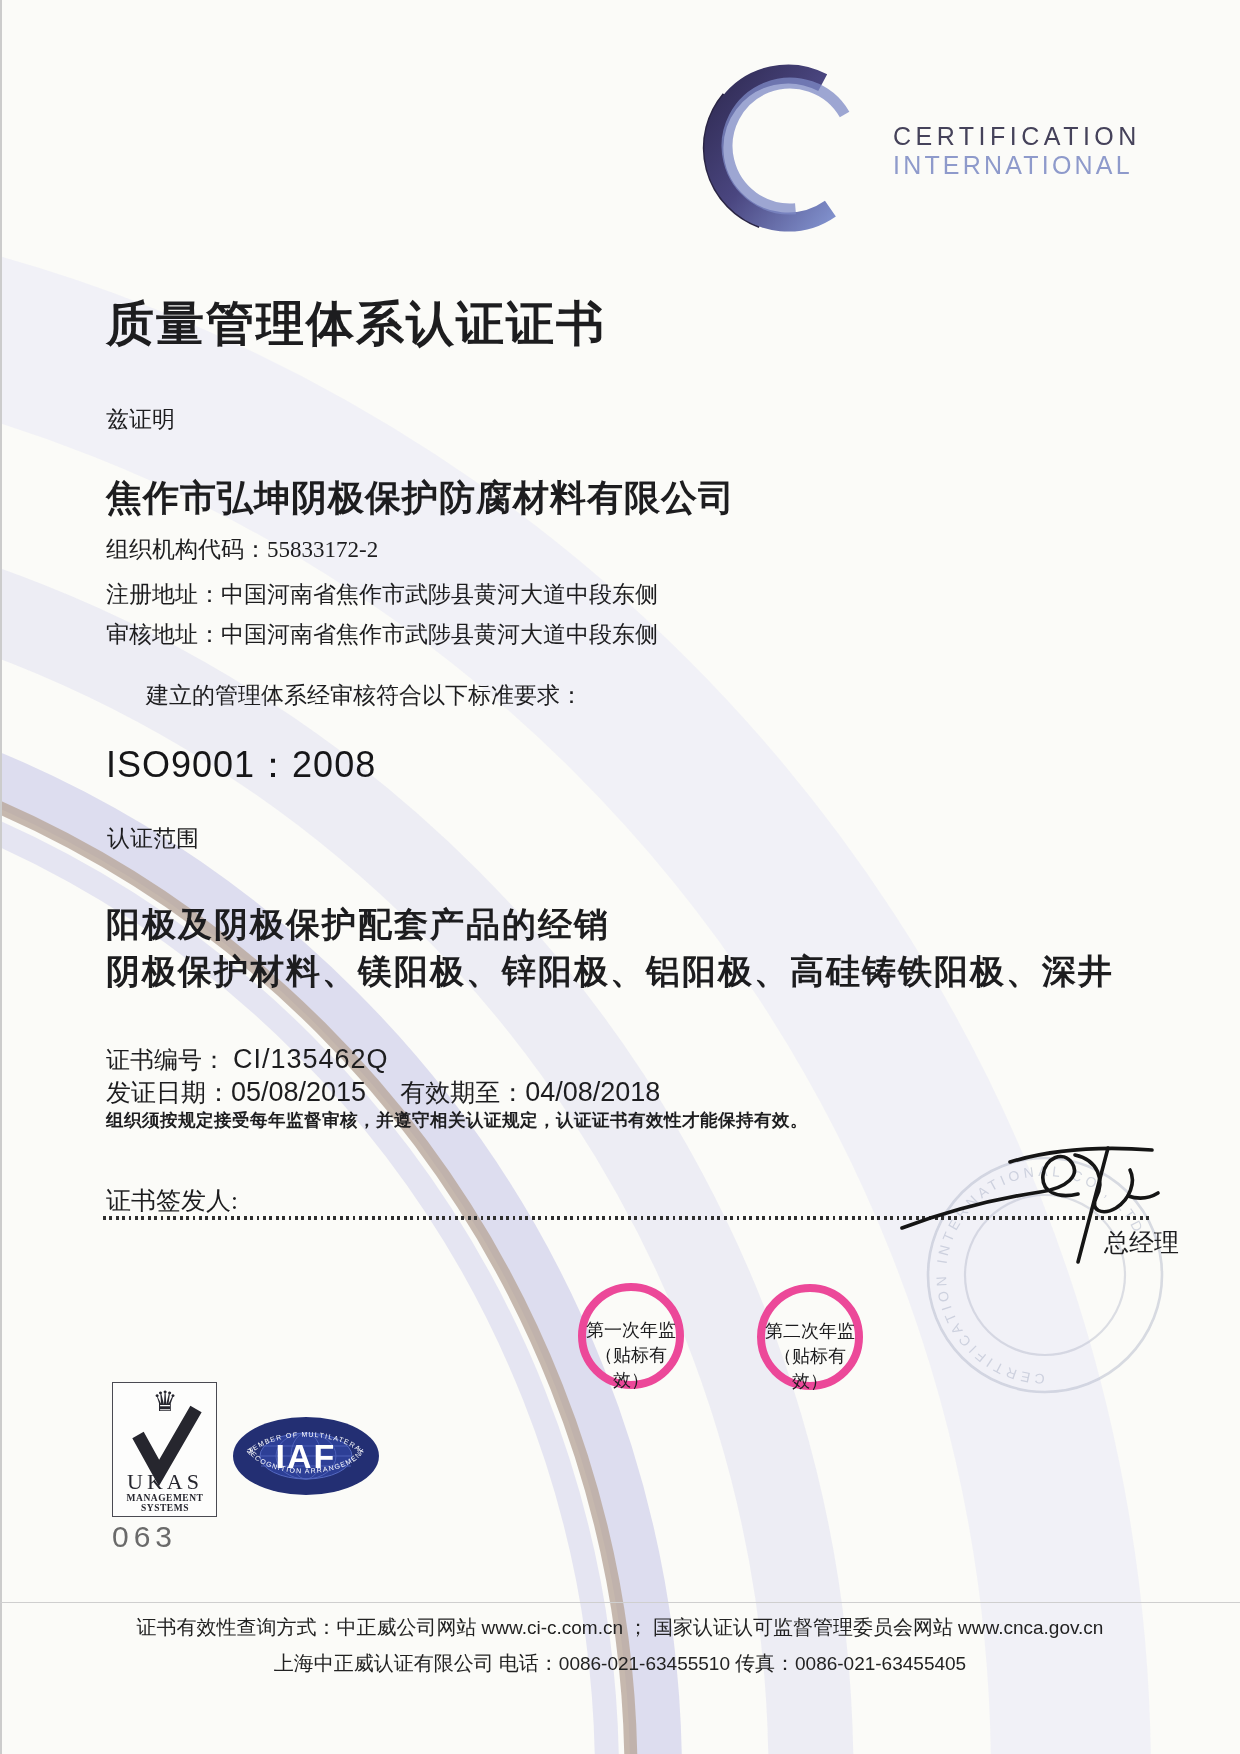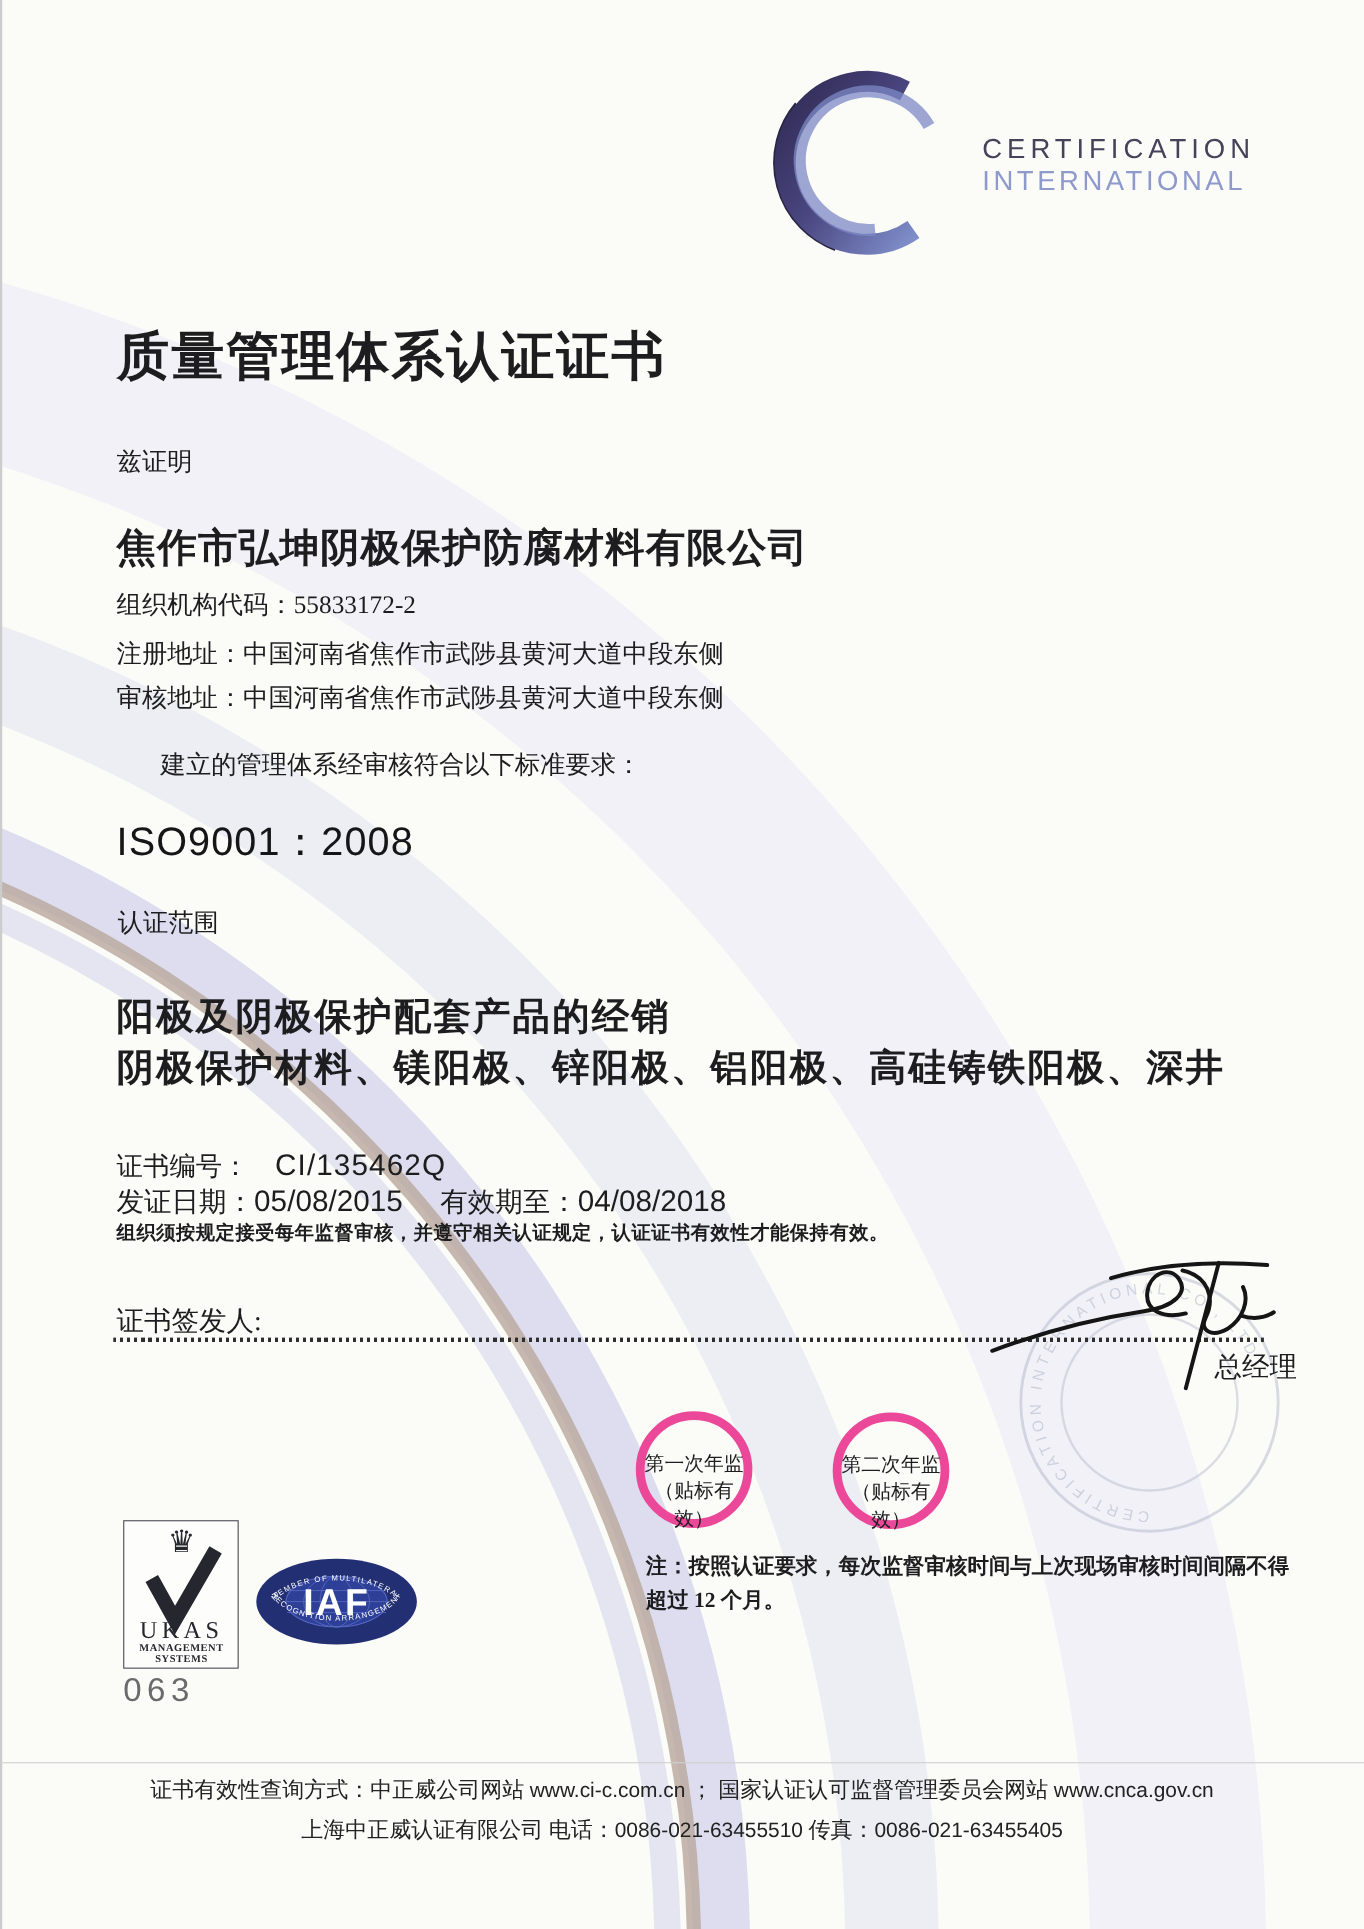--- a/index.html
+++ b/index.html
@@ -25,21 +25,21 @@
   .orgcode{left:106px; top:534px; font-size:23px;}
   .addr1{left:106px; top:579px; font-size:23px;}
   .addr2{left:106px; top:619px; font-size:23px;}
   .stdstmt{left:106px; top:680px; font-size:23px;margin-left:40px;}
   .iso{left:106px; top:741px; font-size:36px; letter-spacing:1px;
        font-family:"Liberation Sans","DejaVu Sans",sans-serif; color:#161618;}
   .scopelabel{left:107px; top:823px; font-size:23px;}
   .scope{left:106px; top:901px; font-size:34px; font-weight:bold; letter-spacing:2px; line-height:47px;}
 
   .certno{left:106px; top:1044px; font-size:24px;}
-  .certno .val{font-family:"Liberation Sans","DejaVu Sans",sans-serif; font-size:27px; letter-spacing:1px; margin-left:24px;}
+  .certno .val{font-family:"Liberation Sans","DejaVu Sans",sans-serif; font-size:27px; letter-spacing:1px; margin-left:7px;}
   .dates{left:106px; top:1076px; font-size:25px;}
   .dates .val{font-family:"Liberation Sans","DejaVu Sans",sans-serif; font-size:27px;}
   .dates .gap{display:inline-block; width:34px;}
   .fineprint{left:106px; top:1108px; font-size:17.5px; font-weight:600; letter-spacing:0.5px;}
 
   .signlabel{left:106px; top:1184px; font-size:25px;}
   .dotline{left:103px; top:1216px; width:1046px; height:3.6px;
     background:repeating-linear-gradient(to right,#2e2e2e 0 2.8px, transparent 2.8px 6.4px);}
   .signature-svg{left:880px; top:1130px; width:290px; height:145px;}
   .signer{left:1104px; top:1226px; font-size:25px;}
@@ -146,24 +146,20 @@
   <div class="abs z2 signer">总经理</div>
 
   <div class="abs z2 surv-circle surv1">
     <div>第一次年监</div>
     <div>（贴标有效）</div>
   </div>
   <div class="abs z2 surv-circle surv2">
     <div>第二次年监</div>
     <div>（贴标有效）</div>
   </div>
-  <div class="abs z2 survnote">
-    <div>注：按照认证要求，每次监督审核时间与上次现场审核时间间隔不得</div>
-    <div>超过 12 个月。</div>
-  </div>
 
   <div class="abs z2 ukas">
     <svg width="102" height="131" viewBox="0 0 102 131">
       <text x="51" y="28" text-anchor="middle" font-size="28" fill="#26262e">♛</text>
       <polyline points="24,52 45,90 82,26" fill="none" stroke="#26262e" stroke-width="13"></polyline>
       <text x="51" y="106" text-anchor="middle" font-size="22" letter-spacing="4" font-family="Liberation Serif, serif" fill="#26262e">UKAS</text>
       <text x="51" y="118" text-anchor="middle" font-size="9.5" font-weight="bold" letter-spacing="0.5" font-family="Liberation Serif, serif" fill="#26262e">MANAGEMENT</text>
       <text x="51" y="128" text-anchor="middle" font-size="9.5" font-weight="bold" letter-spacing="0.5" font-family="Liberation Serif, serif" fill="#26262e">SYSTEMS</text>
     </svg>
   </div>

